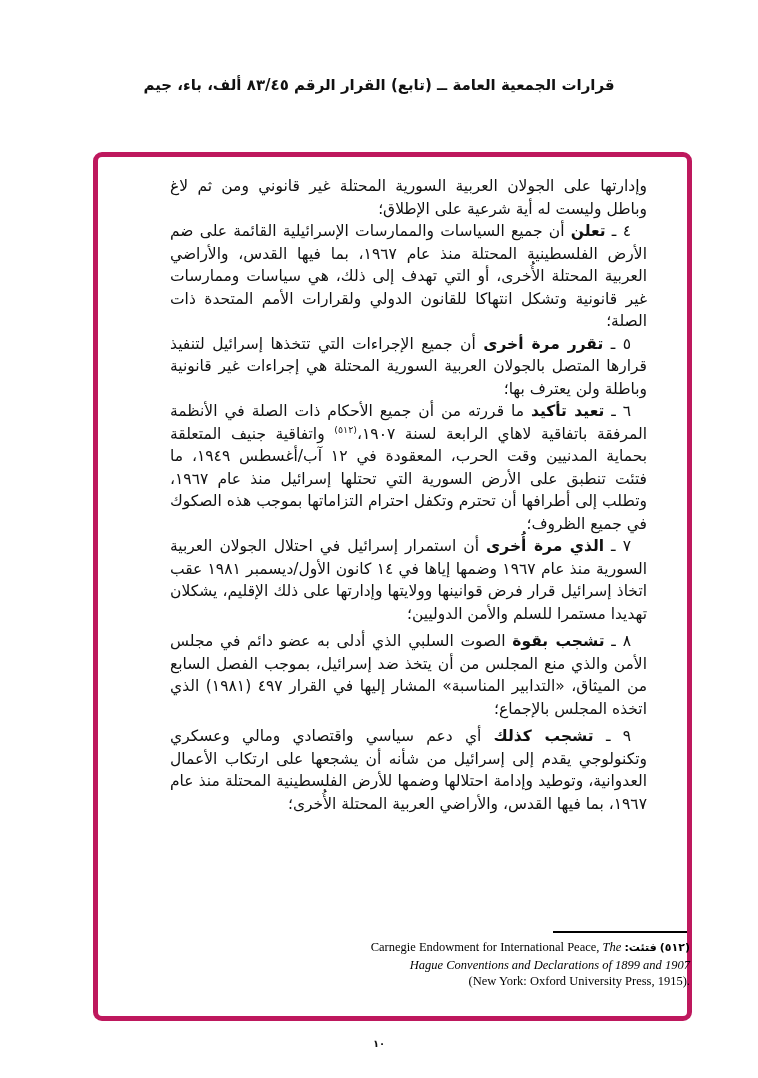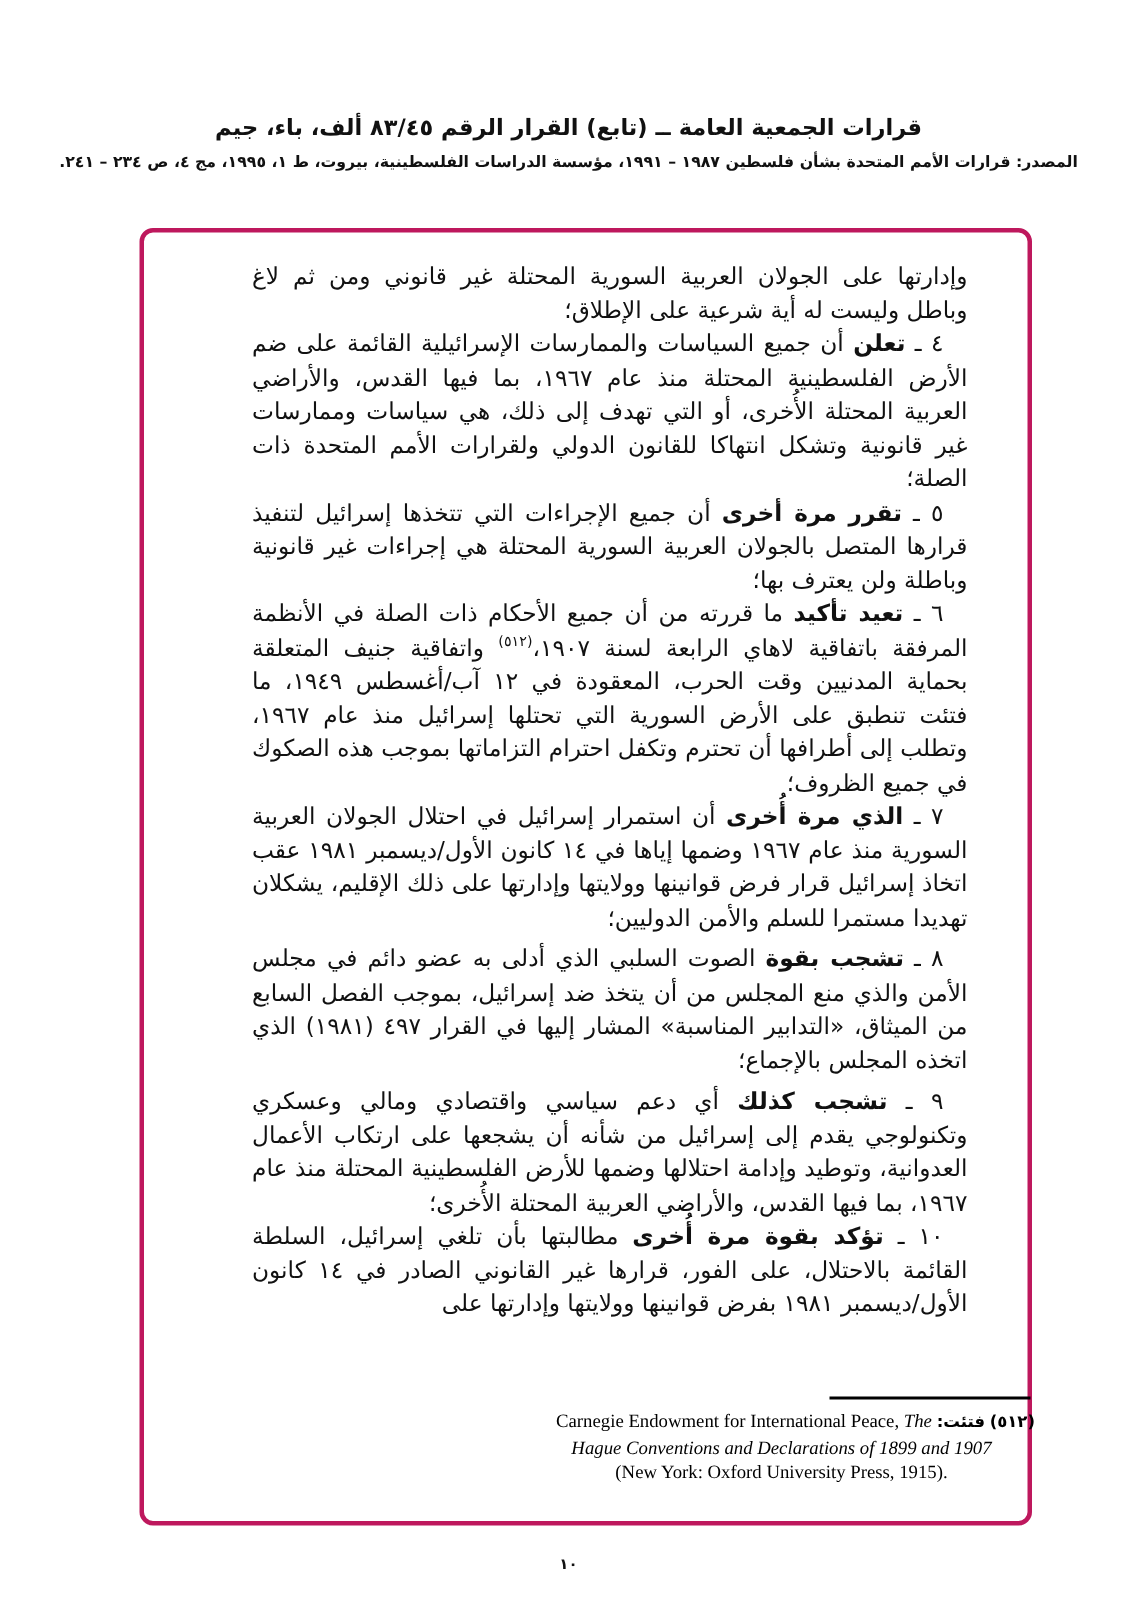--- a/index.html
+++ b/index.html
@@ -3,56 +3,54 @@
 <meta charset="utf-8">
 <style>
   html,body{margin:0;padding:0;background:#ffffff;}
   #page{position:relative;width:758px;height:1078px;background:#ffffff;overflow:hidden;
         font-family:"DejaVu Sans",sans-serif;color:#111;}
   .hdr-title{position:absolute;top:76px;left:0;right:0;text-align:center;direction:rtl;
              font-size:15px;font-weight:bold;letter-spacing:.2px;}
   .hdr-source{position:absolute;top:102px;left:0;right:0;text-align:center;direction:rtl;
               font-size:10.5px;font-weight:bold;}
   .frame{position:absolute;left:93px;top:152px;width:589px;height:859px;
-         border:3px solid #be185d;border-radius:9px;}
+         border:5px solid #be185d;border-radius:9px;}
   .text-block{position:absolute;top:18px;right:40px;width:477px;height:760px;overflow:hidden;
               direction:rtl;text-align:justify;font-size:15.5px;line-height:22.5px;}
   .para{margin:0;}
   .para.indent{text-indent:16px;}
   .para.gap{margin-top:5px;}
   .para b{font-weight:bold;}
   .para sup{font-size:9.5px;vertical-align:super;line-height:0;}
   .fn-rule{position:absolute;left:553px;top:931px;width:134px;height:2px;background:#000;}
   .footnote{position:absolute;top:939px;right:68px;width:350px;direction:rtl;text-align:right;
             font-family:"Liberation Serif",serif;font-size:12.5px;line-height:16.5px;color:#000;}
   .fn-line1{white-space:nowrap;}
   .fn-line1 .ar{font-family:"DejaVu Sans",sans-serif;font-size:11px;font-weight:bold;}
-  .fn-cont{direction:ltr;text-align:center;padding-left:12px;}
+  .fn-cont{direction:ltr;text-align:right;padding-left:12px;}
   .it{font-style:italic;}
   .page-number{position:absolute;top:1038px;left:0;right:0;text-align:center;
                font-size:10px;font-weight:bold;direction:rtl;}
 </style>
 </head>
 <body>
 
 <div id="page">
 
   <div class="hdr-title">قرارات الجمعية العامة ــ (تابع) القرار الرقم ٨٣/٤٥ ألف، باء، جيم</div>
-  <div class="hdr-source">المصدر: قرارات الأمم المتحدة بشأن فلسطين ١٩٨٧ – ١٩٩١، مؤسسة الدراسات الفلسطينية، بيروت، ط ١، ١٩٩٥، مج ٤، ص ٢٣٤ – ٢٤١.</div>
 
   <div class="frame">
     <div class="text-block">
         <p class="para"><span>وإدارتها على الجولان العربية السورية المحتلة غير قانوني ومن ثم لاغ وباطل وليست له أية شرعية على الإطلاق؛</span></p>
         <p class="para indent"><span>٤ ـ </span><b>تعلن</b><span> أن جميع السياسات والممارسات الإسرائيلية القائمة على ضم الأرض الفلسطينية المحتلة منذ عام ١٩٦٧، بما فيها القدس، والأراضي العربية المحتلة الأُخرى، أو التي تهدف إلى ذلك، هي سياسات وممارسات غير قانونية وتشكل انتهاكا للقانون الدولي ولقرارات الأمم المتحدة ذات الصلة؛</span></p>
         <p class="para indent"><span>٥ ـ </span><b>تقرر مرة أخرى</b><span> أن جميع الإجراءات التي تتخذها إسرائيل لتنفيذ قرارها المتصل بالجولان العربية السورية المحتلة هي إجراءات غير قانونية وباطلة ولن يعترف بها؛</span></p>
         <p class="para indent"><span>٦ ـ </span><b>تعيد تأكيد</b><span> ما قررته من أن جميع الأحكام ذات الصلة في الأنظمة المرفقة باتفاقية لاهاي الرابعة لسنة ١٩٠٧،</span><sup>(٥١٢)</sup><span> واتفاقية جنيف المتعلقة بحماية المدنيين وقت الحرب، المعقودة في ١٢ آب/أغسطس ١٩٤٩، ما فتئت تنطبق على الأرض السورية التي تحتلها إسرائيل منذ عام ١٩٦٧، وتطلب إلى أطرافها أن تحترم وتكفل احترام التزاماتها بموجب هذه الصكوك في جميع الظروف؛</span></p>
         <p class="para indent"><span>٧ ـ </span><b>الذي مرة أُخرى</b><span> أن استمرار إسرائيل في احتلال الجولان العربية السورية منذ عام ١٩٦٧ وضمها إياها في ١٤ كانون الأول/ديسمبر ١٩٨١ عقب اتخاذ إسرائيل قرار فرض قوانينها وولايتها وإدارتها على ذلك الإقليم، يشكلان تهديدا مستمرا للسلم والأمن الدوليين؛</span></p>
         <p class="para indent gap"><span>٨ ـ </span><b>تشجب بقوة</b><span> الصوت السلبي الذي أدلى به عضو دائم في مجلس الأمن والذي منع المجلس من أن يتخذ ضد إسرائيل، بموجب الفصل السابع من الميثاق، «التدابير المناسبة» المشار إليها في القرار ٤٩٧ (١٩٨١) الذي اتخذه المجلس بالإجماع؛</span></p>
         <p class="para indent gap"><span>٩ ـ </span><b>تشجب كذلك</b><span> أي دعم سياسي واقتصادي ومالي وعسكري وتكنولوجي يقدم إلى إسرائيل من شأنه أن يشجعها على ارتكاب الأعمال العدوانية، وتوطيد وإدامة احتلالها وضمها للأرض الفلسطينية المحتلة منذ عام ١٩٦٧، بما فيها القدس، والأراضي العربية المحتلة الأُخرى؛</span></p>
-        <p class="para indent"><span>١٠ ـ </span><b>تؤكد بقوة مرة أُخرى</b><span> مطالبتها بأن تلغي إسرائيل، السلطة القائمة بالاحتلال، على الفور، قرارها غير القانوني الصادر في ١٤ كانون الأول/ديسمبر ١٩٨١ بفرض قوانينها وولايتها وإدارتها على</span></p>
       </div>
   </div>
 
   <div class="fn-rule"></div>
 
   <div class="footnote">
     <div class="fn-line1">
       <span class="ar">(٥١٢)</span>
       <span class="ar">فتئت:</span>
       <span dir="ltr"><span>Carnegie Endowment for International Peace, </span><span class="it">The</span></span>

